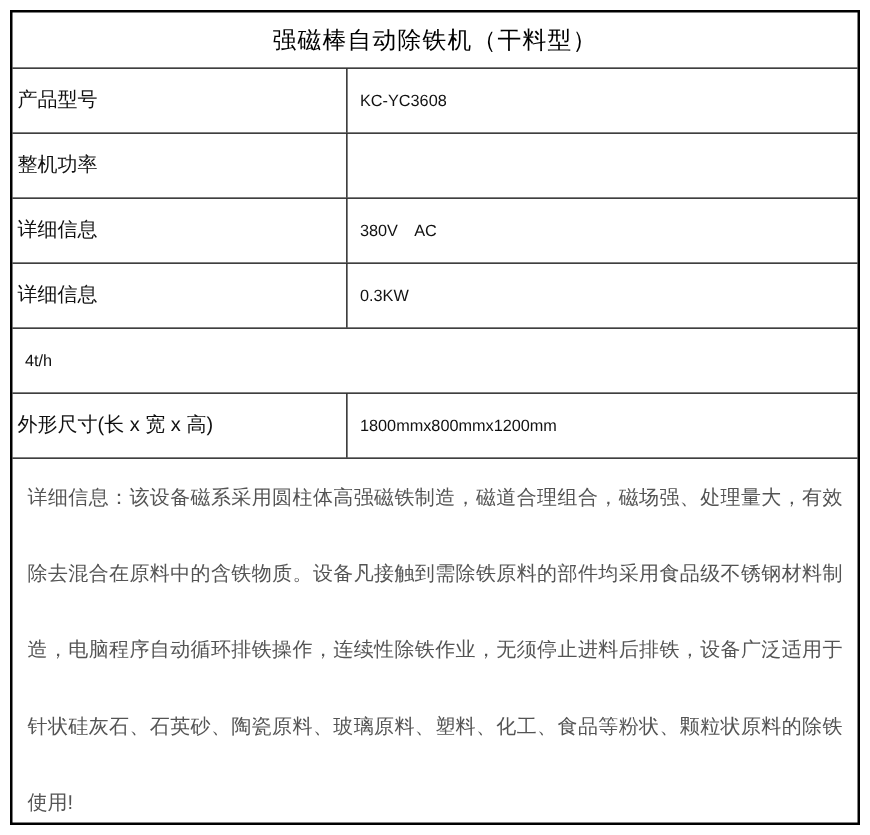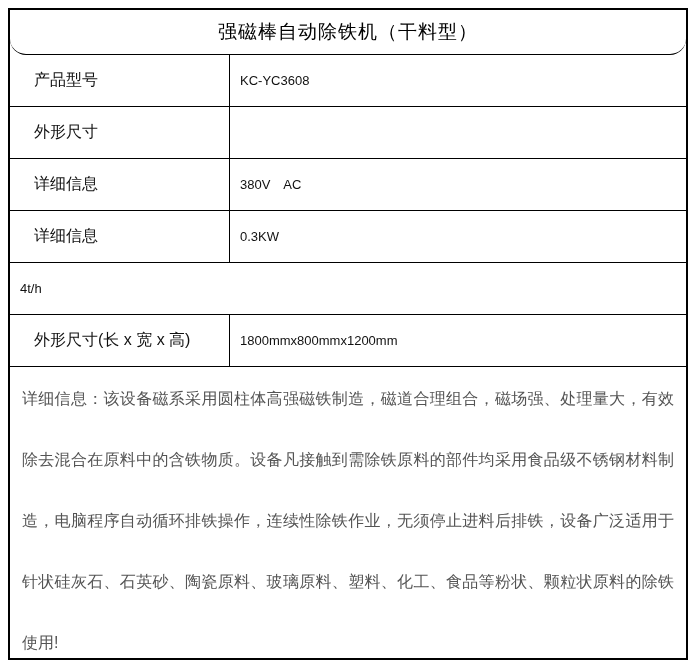--- a/index.html
+++ b/index.html
@@ -18,33 +18,32 @@
   .title-row {
     height: 45px;
     border-bottom: 1px solid #000000;
     display: flex;
     align-items: center;
     justify-content: center;
     font-family: "Liberation Serif", serif;
     font-size: 19px;
     letter-spacing: 1px;
     color: #000000;
-    border-radius: 16px;
   }
   .spec-row {
     height: 52px;
     border-bottom: 1px solid #000000;
     display: flex;
   }
   .spec-label {
-    width: 220px;
+    width: 268px;
     border-right: 1px solid #000000;
     display: flex;
     align-items: center;
-    padding-left: 24px;
+    padding-left: 4px;
     font-size: 16px;
     color: #111111;
   }
   .spec-value {
     flex: 1;
     display: flex;
     align-items: center;
     padding-left: 10px;
     font-size: 13px;
     color: #111111;
@@ -64,21 +63,21 @@
 <div class="spec-table">
 
   <div class="title-row">强磁棒自动除铁机（干料型）</div>
 
   <div class="spec-row">
     <div class="spec-label">产品型号</div>
     <div class="spec-value">KC-YC3608</div>
   </div>
 
   <div class="spec-row">
-    <div class="spec-label">外形尺寸</div>
+    <div class="spec-label">整机功率</div>
   </div>
 
 
   <div class="spec-row">
     <div class="spec-label">详细信息</div>
     <div class="spec-value">380V　AC</div>
   </div>
 
   <div class="spec-row">
     <div class="spec-label">详细信息</div>

